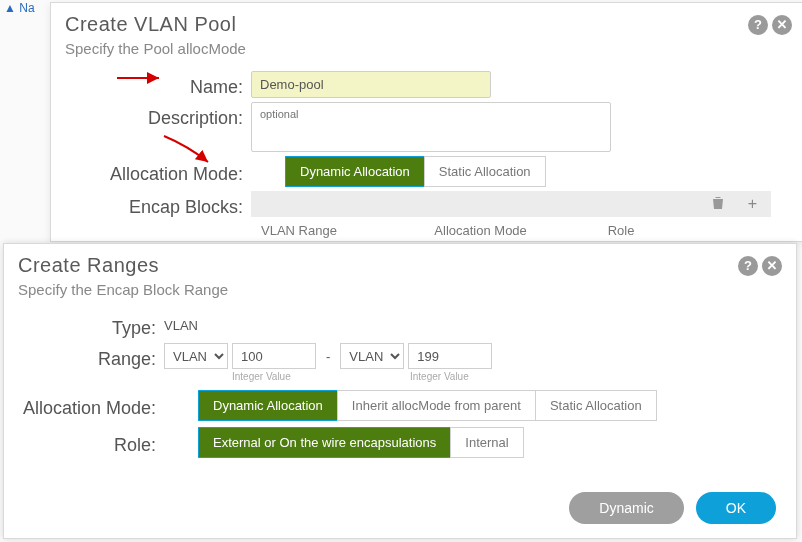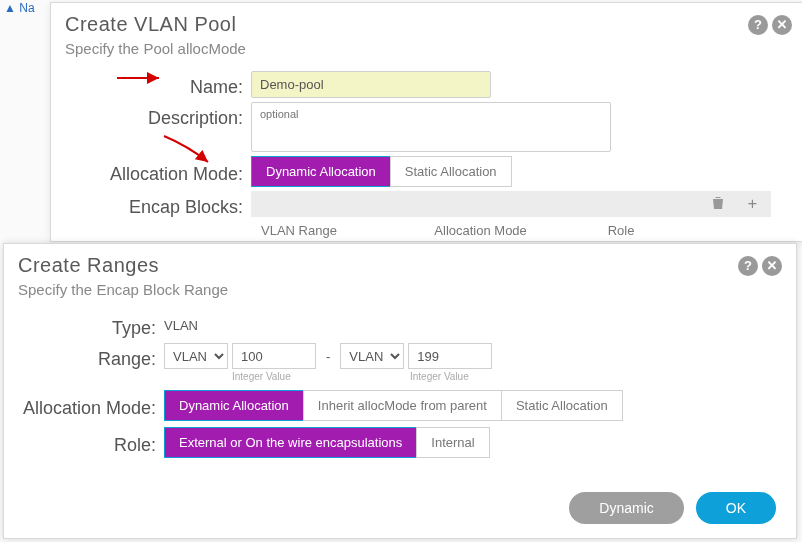--- a/index.html
+++ b/index.html
@@ -92,23 +92,24 @@
     border: 1px solid #d0d0d0;
     background: #fff;
     padding: 7px 14px;
     font-size: 13px;
     color: #777;
     cursor: pointer;
     margin-left: -1px;
   }
   .toggle-btn:first-child { margin-left: 0; }
   .toggle-btn.selected {
-    background: #a21caf;
+    background: #4d7c0f;
     border-color: #0ea0d9;
     color: #fff;
+    margin-left: 34px;
   }
   
   .encap-toolbar {
     background: #ececec;
     height: 26px;
     display: flex;
     justify-content: flex-end;
     align-items: center;
     gap: 24px;
     padding: 0 14px;

